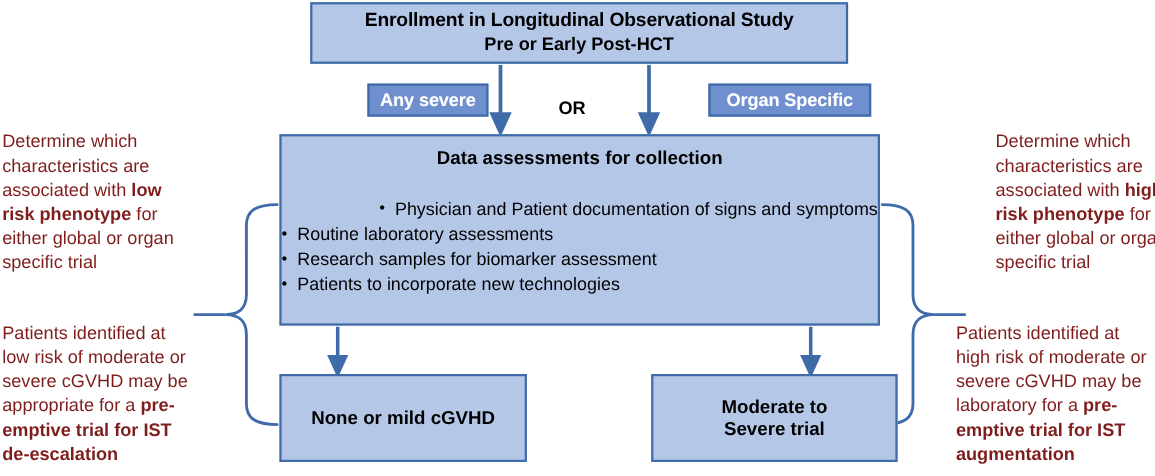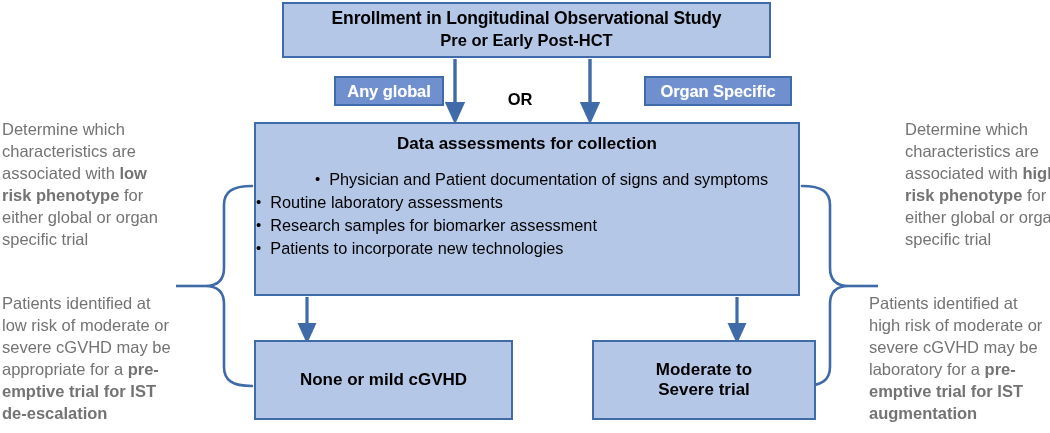--- a/index.html
+++ b/index.html
@@ -95,37 +95,37 @@
     line-height: 1.42;
     text-align: left;
     white-space: nowrap;
   }
   #box-data li .bullet {
     display: inline-block;
     margin-right: 9px;
     font-size: 15px;
     vertical-align: 1px;
   }
-  #box-data li:first-child { text-align: center; padding-left: 29px; }
+  #box-data li:first-child { text-align: right; padding-left: 29px; margin-top: 11px; }
   
   #box-none-mild {
-    left: 254px; top: 340px; width: 259px; height: 80px;
+    left: 254px; top: 340px; width: 225px; height: 80px;
     font-size: 17px; font-weight: bold;
   }
   #box-moderate-severe {
     left: 592px; top: 340px; width: 224px; height: 80px;
     font-size: 17px; font-weight: bold;
   }
   #box-moderate-severe .l { display: block; }
   
   .side-text {
     position: absolute;
     font-size: 16.5px;
     line-height: 1.335;
-    color: #737373;
+    color: #7f1d1d;
   }
   .side-text b { font-weight: bold; }
   #text-left-top    { left: 2px;   top: 118px; width: 176px; }
   #text-left-bottom { left: 2px;   top: 292px; width: 176px; }
   #text-right-top   { left: 869px; top: 118px; width: 180px; margin-left: 36px; }
   #text-right-bottom{ left: 869px; top: 292px; width: 180px; }
 </style>
 </head>
 <body>
 
@@ -163,21 +163,21 @@
              C838,286 830,291 830,304 L830,367 C830,380 822,386 802,386" fill="none" stroke="#3f6ba8" stroke-width="2.6" stroke-linecap="round"></path>
     <line x1="849" y1="286" x2="878" y2="286" stroke="#3f6ba8" stroke-width="2.6"></line>
   </g>
 </svg>
 
 <div class="box" id="box-enrollment">
   <div class="line1">Enrollment in Longitudinal Observational Study</div>
   <div class="line2">Pre or Early Post-HCT</div>
 </div>
 
-<div class="badge" id="badge-any-cgvhd">Any global</div>
+<div class="badge" id="badge-any-cgvhd">Any severe</div>
 <div id="label-or">OR</div>
 <div class="badge" id="badge-organ-specific">Organ Specific</div>
 
 <div class="box" id="box-data">
   <div class="heading">Data assessments for collection</div>
   <ul>
     <li>
       <span class="bullet">•</span><span>Physician and Patient documentation of signs and symptoms</span>
     </li>
     <li>

